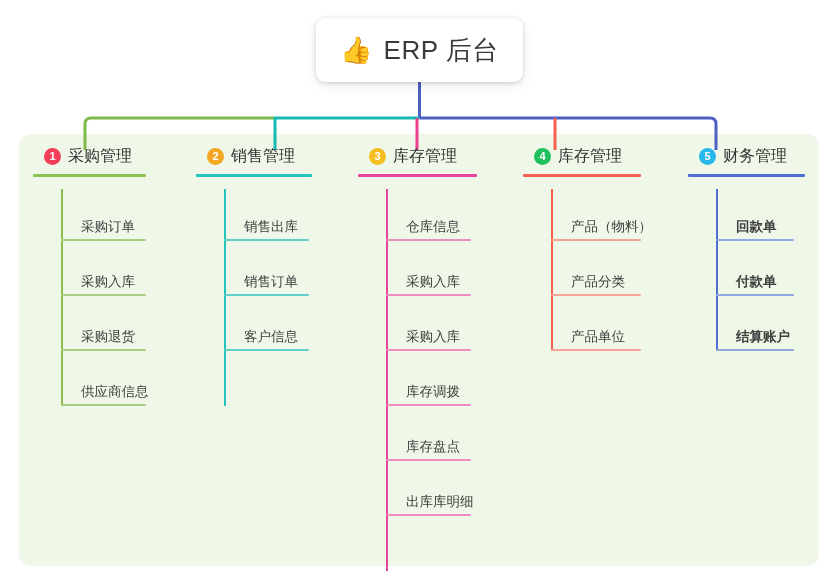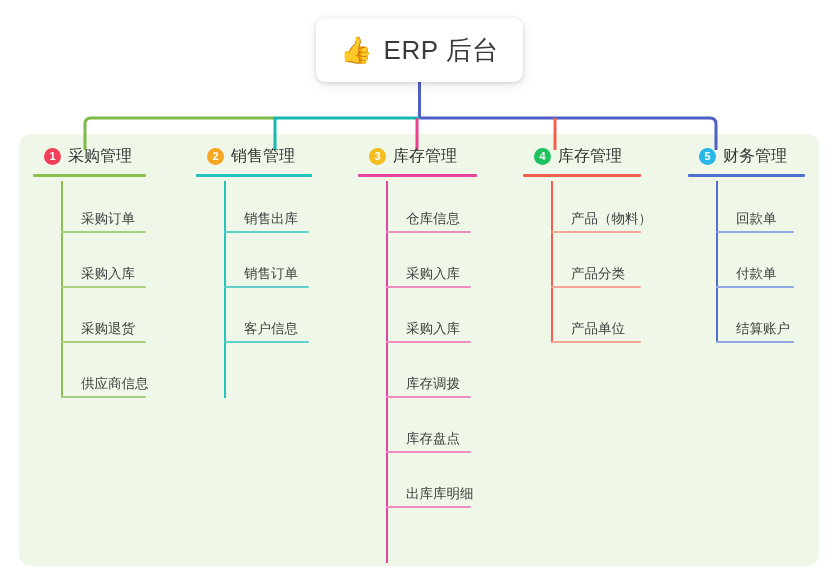--- a/index.html
+++ b/index.html
@@ -41,21 +41,21 @@
   }
   .badge{
     width:17px;height:17px;border-radius:50%;
     display:flex;align-items:center;justify-content:center;
     color:#fff;font-size:11px;line-height:1;font-weight:bold;
     flex:0 0 auto;
   }
   .col-title{font-size:16px;color:#333333;}
   .head-rule{height:3px;border-radius:1px;margin-top:5px;}
 
-  .leaves{position:relative;margin-top:4px;}
+  .leaves{position:relative;margin-top:12px;}
   .spine{position:absolute;left:28px;top:0;width:2px;}
   .leaf{position:relative;height:55px;}
   .leaf-label{
     position:absolute;left:48px;bottom:8px;
     font-size:13.5px;color:#404040;white-space:nowrap;
   }
   .leaf-rule{
     position:absolute;left:28px;bottom:3px;height:2px;border-radius:1px;
   }
 </style>
@@ -184,21 +184,21 @@
             <div class="leaf-rule" style="width: 90px; background: rgb(247, 163, 152);"></div>
           </div>
         </div>
       </div>
       <div class="col" style="left: 688px;">
         <div class="col-head">
           <span class="badge" style="background: rgb(41, 182, 232);">5</span>
           <span class="col-title">财务管理</span>
         </div>
         <div class="head-rule" style="width: 117px; background: rgb(79, 111, 208);"></div>
-        <div class="leaves" style="height: 165px;">
+        <div class="leaves" style="height: 165px; font-weight: bold;">
           <div class="spine" style="height: 162px; background: rgb(79, 111, 208);"></div>
           <div class="leaf">
             <span class="leaf-label">回款单</span>
             <div class="leaf-rule" style="width: 78px; background: rgb(147, 168, 224);"></div>
           </div>
           <div class="leaf">
             <span class="leaf-label">付款单</span>
             <div class="leaf-rule" style="width: 78px; background: rgb(147, 168, 224);"></div>
           </div>
           <div class="leaf">

